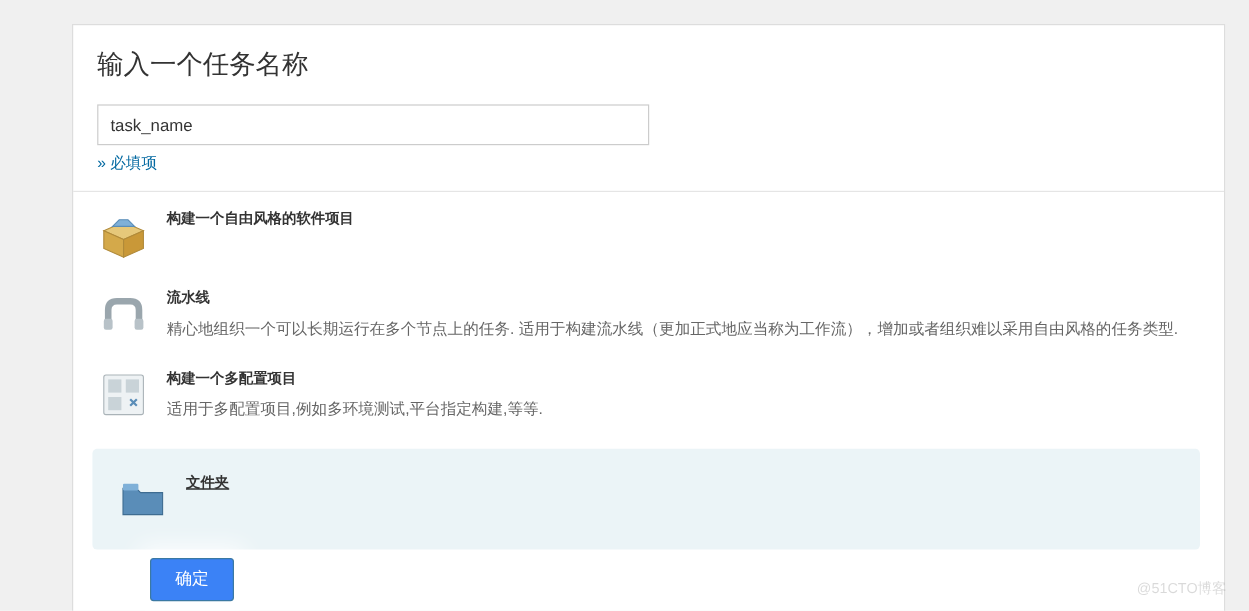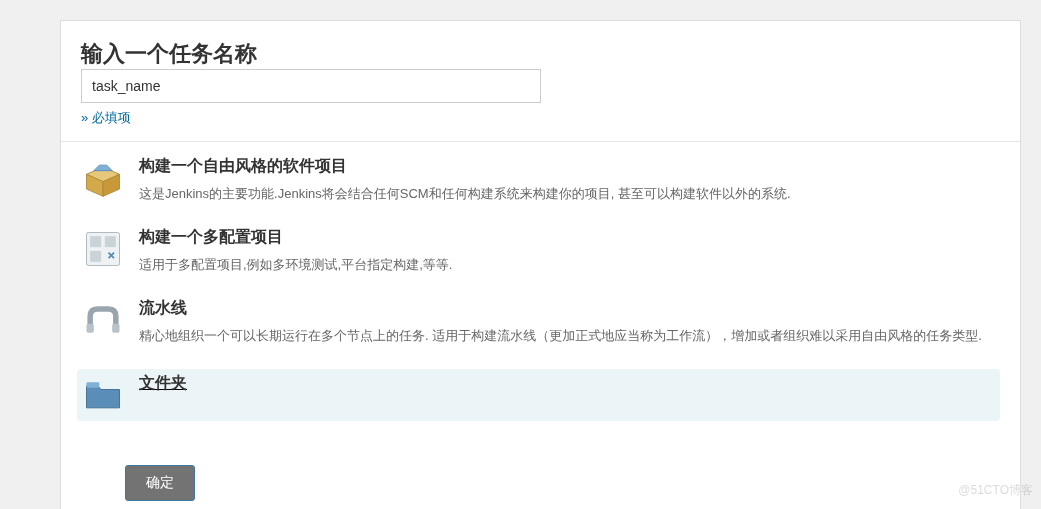--- a/index.html
+++ b/index.html
@@ -15,22 +15,23 @@
       background: #fff;
       border: 1px solid #ddd;
       margin: 20px 20px 0 60px;
       min-height: 600px;
     }
     .header {
       padding: 18px 20px 0 20px;
     }
     .page-title {
       font-size: 22px;
-      font-weight: bold;
+      font-weight: normal;
       color: #333;
+      margin-bottom: 18px;
     }
     .name-input {
       width: 460px;
       height: 34px;
       border: 1px solid #ccc;
       padding: 6px 10px;
       font-size: 14px;
       color: #333;
       outline: none;
     }
@@ -53,55 +54,55 @@
       margin-bottom: 22px;
       cursor: pointer;
     }
     .icon-box {
       width: 44px;
       height: 44px;
       flex-shrink: 0;
     }
     .item-body { flex: 1; }
     .item-title {
-      font-size: 16px;
+      font-size: 12px;
       font-weight: bold;
       color: #333;
       margin-bottom: 6px;
     }
     .item-desc {
       font-size: 13px;
       color: #666;
       line-height: 1.7;
     }
     .ok-btn {
       position: absolute;
       left: 125px;
       bottom: 8px;
-      background: #737373;
+      background: #3b82f6;
       color: #fff;
       border: 1px solid #3b79a3;
       padding: 8px 20px;
       font-size: 14px;
       cursor: pointer;
       border-radius: 3px;
       box-shadow: 0 0 20px 10px rgba(255,255,255,0.85);
       text-align: right;
     }
     .watermark {
       position: absolute;
-      right: 8px;
+      right: 19px;
       bottom: 10px;
       font-size: 12px;
       color: rgba(0,0,0,0.15);
     }
     .itm-highlight {
       background: rgba(120,180,200,0.15);
       border-radius: 4px;
-      padding: 4px;
+      padding: 20px;
       margin-left: -4px;
       text-decoration: underline;
     }
   </style>
 </head>
 <body>
 
 <div class="container">
   <div class="header">
     <h1 class="page-title">输入一个任务名称</h1>
@@ -115,51 +116,50 @@
       <div class="icon-box">
         <svg viewBox="0 0 48 48" width="44" height="44">
           <polygon points="6,20 24,28 42,20 24,12" fill="#e6c87a" stroke="#b08a3a"></polygon>
           <polygon points="6,20 6,36 24,44 24,28" fill="#d4a94a" stroke="#b08a3a"></polygon>
           <polygon points="42,20 42,36 24,44 24,28" fill="#c99838" stroke="#b08a3a"></polygon>
           <polygon points="14,16 20,10 28,10 34,16" fill="#7fb0d8" stroke="#5a8db8"></polygon>
         </svg>
       </div>
       <div class="item-body">
         <div class="item-title">构建一个自由风格的软件项目</div>
-        <div class="item-desc">这是Jenkins的主要功能.Jenkins将会结合任何SCM和任何构建系统来构建你的项目, 甚至可以构建软件以外的系统.</div>
+      </div>
+    </div>
+
+    <div class="item">
+      <div class="icon-box">
+        <svg viewBox="0 0 48 48" width="44" height="44">
+          <path d="M10 30 L10 20 Q10 12 18 12 L30 12 Q38 12 38 20 L38 30" fill="none" stroke="#9aa6ad" stroke-width="6" stroke-linecap="round"></path>
+          <rect x="6" y="28" width="8" height="10" rx="2" fill="#b8c2c8"></rect>
+          <rect x="34" y="28" width="8" height="10" rx="2" fill="#b8c2c8"></rect>
+        </svg>
+      </div>
+      <div class="item-body">
+        <div class="item-title">流水线</div>
+        <div class="item-desc">精心地组织一个可以长期运行在多个节点上的任务. 适用于构建流水线（更加正式地应当称为工作流），增加或者组织难以采用自由风格的任务类型.</div>
       </div>
     </div>
 
     <div class="item">
       <div class="icon-box">
         <svg viewBox="0 0 48 48" width="44" height="44">
           <rect x="6" y="6" width="36" height="36" rx="2" fill="#eef2f4" stroke="#aab3b8"></rect>
           <rect x="10" y="10" width="12" height="12" fill="#c9d3d8"></rect>
           <rect x="26" y="10" width="12" height="12" fill="#c9d3d8"></rect>
           <rect x="10" y="26" width="12" height="12" fill="#c9d3d8"></rect>
           <path d="M30 28 L36 34 M36 28 L30 34" stroke="#5a8db8" stroke-width="2"></path>
         </svg>
       </div>
       <div class="item-body">
         <div class="item-title">构建一个多配置项目</div>
         <div class="item-desc">适用于多配置项目,例如多环境测试,平台指定构建,等等.</div>
-      </div>
-    </div>
-
-    <div class="item">
-      <div class="icon-box">
-        <svg viewBox="0 0 48 48" width="44" height="44">
-          <path d="M10 30 L10 20 Q10 12 18 12 L30 12 Q38 12 38 20 L38 30" fill="none" stroke="#9aa6ad" stroke-width="6" stroke-linecap="round"></path>
-          <rect x="6" y="28" width="8" height="10" rx="2" fill="#b8c2c8"></rect>
-          <rect x="34" y="28" width="8" height="10" rx="2" fill="#b8c2c8"></rect>
-        </svg>
-      </div>
-      <div class="item-body">
-        <div class="item-title">流水线</div>
-        <div class="item-desc">精心地组织一个可以长期运行在多个节点上的任务. 适用于构建流水线（更加正式地应当称为工作流），增加或者组织难以采用自由风格的任务类型.</div>
       </div>
     </div>
 
     <div class="item itm-highlight">
       <div class="icon-box">
         <svg viewBox="0 0 48 48" width="44" height="44">
           <path d="M6 14 L18 14 L22 18 L42 18 L42 38 L6 38 Z" fill="#5a8db8" stroke="#3e6c91"></path>
           <rect x="6" y="10" width="14" height="6" rx="1" fill="#7fb0d8"></rect>
         </svg>
       </div>

